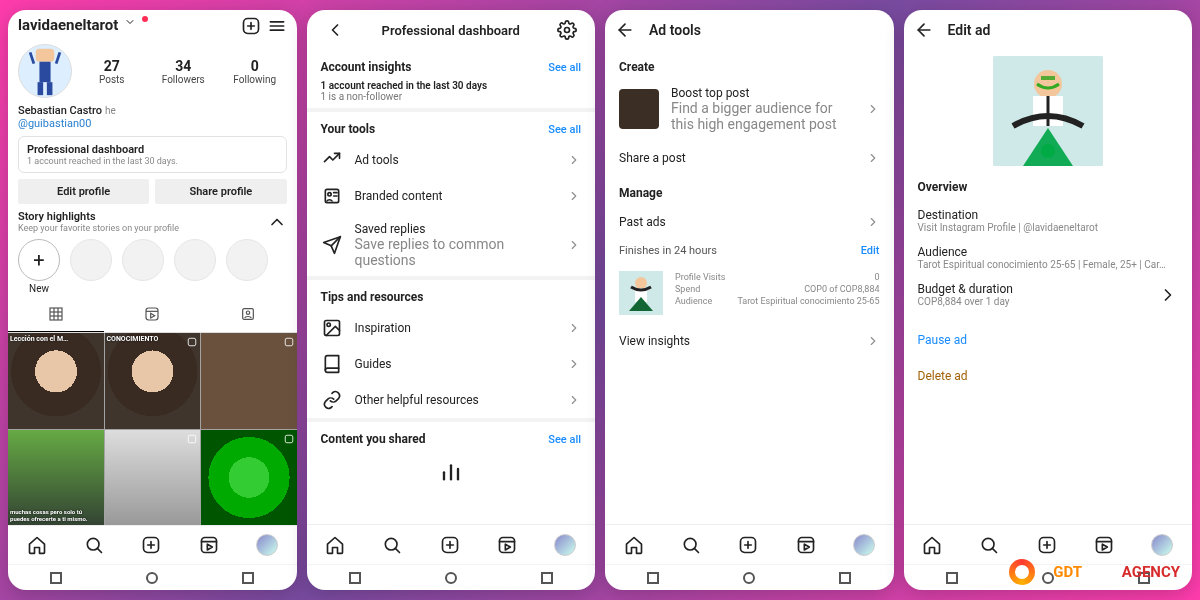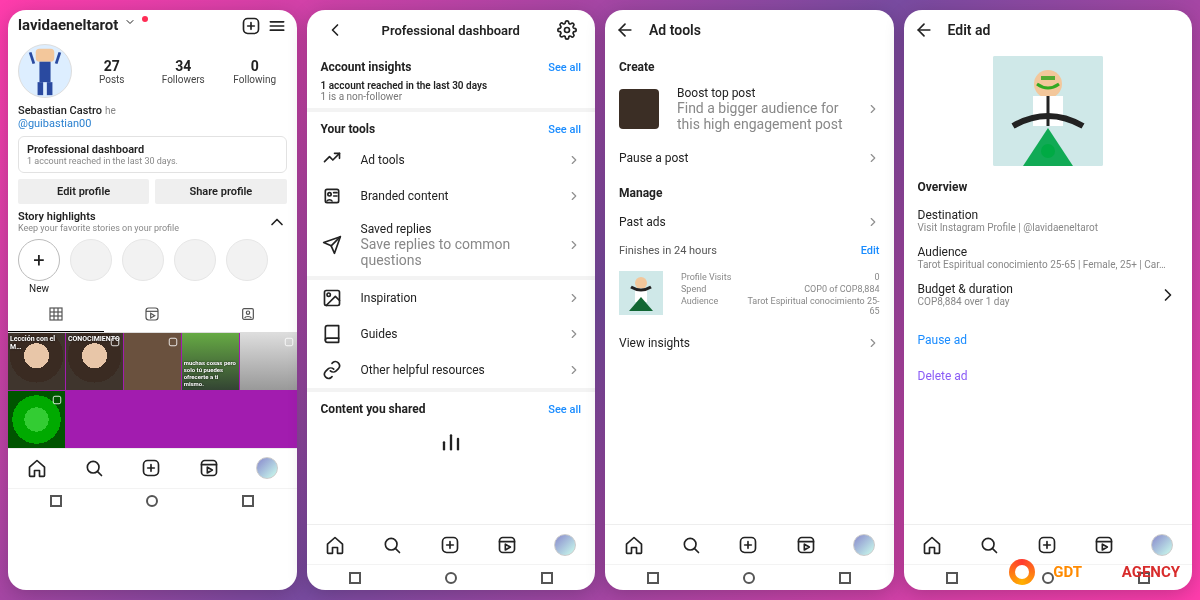--- a/index.html
+++ b/index.html
@@ -64,35 +64,35 @@
   .sh .s{font-size:9px;color:#888;}
   .hlrow{display:flex;gap:10px;padding:4px 10px 2px;}
   .hl{width:42px;text-align:center;}
   .hlc{width:42px;height:42px;border-radius:50%;background:#f2f2f2;border:1px solid #e6e6e6;display:flex;align-items:center;justify-content:center;}
   .hlc.plus{background:#fff;border:1px solid #bbb;font-size:20px;color:#222;}
   .hl .hll{font-size:10px;margin-top:2px;}
   .tabs{display:flex;border-bottom:1px solid #ddd;margin-top:4px;}
   .tab{flex:1;text-align:center;padding:6px 0;}
   .tab.active{border-bottom:1.5px solid #000;}
   .tab svg{width:16px;height:16px;stroke:#555;fill:none;stroke-width:1.8;}
-  .grid{display:grid;grid-template-columns:repeat(5,1fr);gap:1px;background:#a21caf;}
+  .grid{display:grid;grid-template-columns:repeat(3,1fr);gap:1px;background:#a3a3a3;}
   .cell{aspect-ratio:1/1;background:#888;position:relative;overflow:hidden;}
   .cell .cap{position:absolute;top:2px;left:2px;right:2px;color:#fff;font-size:7px;font-weight:700;text-shadow:0 0 2px #000;}
   .cell .reel{position:absolute;top:3px;right:3px;width:10px;height:10px;}
   .c1{background:linear-gradient(#6a4,#343);}
   .c3{background:#6a513e;}
   .face{background:radial-gradient(circle at 50% 40%, #e8c6a8 0 28%, #3a2b22 28% 60%, #3f352d 60%);}
   .c5{background:linear-gradient(#ddd,#999);}
   .c6{background:radial-gradient(circle at 50% 50%,#3c3 0 30%,#0a0 30% 60%,#050 60%);}
 
   
   .section-h{padding:10px 14px 6px;display:flex;align-items:center;}
   .section-h .st{font-weight:700;font-size:12px;flex:1;}
   .section-h .see{color:#1a8cff;font-size:11px;font-weight:500;margin-left:8px;}
-  .li{display:flex;align-items:center;padding:8px 14px;gap:18px;}
+  .li{display:flex;align-items:center;padding:8px 14px;gap:12px;}
   .li .lic{width:22px;display:flex;}
   .li .lt{flex:1;}
   .li .ltt{font-size:12px;}
   .li .lts{font-size:14px;color:#888;}
   .li .chev{width:14px;opacity:.5;}
   .subtext{padding:0 14px 6px;font-size:10px;color:#777;}
   .subtext .b{font-weight:600;color:#222;}
   .divider{height:4px;background:#f3f3f3;}
 
   
@@ -105,21 +105,21 @@
 
   
   .hero{width:110px;height:110px;margin:6px auto;background:#cfe8e8;border-radius:2px;display:flex;align-items:flex-end;justify-content:center;overflow:hidden;}
   .p4 .sect{padding:8px 14px;}
   .p4 .ov{font-weight:700;font-size:12px;}
   .p4 .row{padding:6px 14px;}
   .p4 .row .rt{font-size:12px;}
   .p4 .row .rs{font-size:10px;color:#888;}
   .p4 .rowf{display:flex;align-items:center;}
   .p4 .rowf .col{flex:1;}
-  .danger{color:#8b5cf6;}
+  .danger{color:#a16207;}
   .primary{color:#1a8cff;}
 
   .watermark{position:absolute;right:20px;bottom:15px;display:flex;align-items:center;gap:18px;font-weight:700;font-size:15px;color:#ff8a00;}
   .watermark .logo{width:26px;height:26px;border-radius:50%;background:conic-gradient(#ff3a2f,#ffb000,#ff3a2f);position:relative;}
   .watermark .logo::after{content:"";position:absolute;inset:6px;border-radius:50%;background:#fff;}
   .watermark .t2{color:#d82c2c;}
 
   
   .man svg{width:100%;height:100%;}
 </style>
@@ -371,20 +371,23 @@
           <div class="ltt">Saved replies</div>
           <div class="lts">Save replies to common questions</div>
         </div>
         <span class="ic chev">
           <svg viewBox="0 0 24 24">
             <polyline points="9 18 15 12 9 6"></polyline>
           </svg>
         </span>
       </div>
     <div class="divider"></div>
+    <div class="section-h">
+        <span class="st">Tips and resources</span>
+      </div>
     <div class="li">
         <span class="lic ic">
           <svg viewBox="0 0 24 24">
             <rect x="3" y="3" width="18" height="18" rx="2"></rect>
             <circle cx="8" cy="8" r="2"></circle>
             <polyline points="21 15 16 10 5 21"></polyline>
           </svg>
         </span>
         <div class="lt">
           <div class="ltt">Inspiration</div>
@@ -494,21 +497,21 @@
           <div class="lts">Find a bigger audience for this high engagement post</div>
         </div>
       <span class="ic chev">
           <svg viewBox="0 0 24 24">
             <polyline points="9 18 15 12 9 6"></polyline>
           </svg>
         </span>
     </div>
     <div class="li">
         <div class="lt">
-          <div class="ltt">Pause a post</div>
+          <div class="ltt">Share a post</div>
         </div>
         <span class="ic chev">
           <svg viewBox="0 0 24 24">
             <polyline points="9 18 15 12 9 6"></polyline>
           </svg>
         </span>
       </div>
     <div class="sect-lbl">Manage</div>
     <div class="li">
         <div class="lt">

